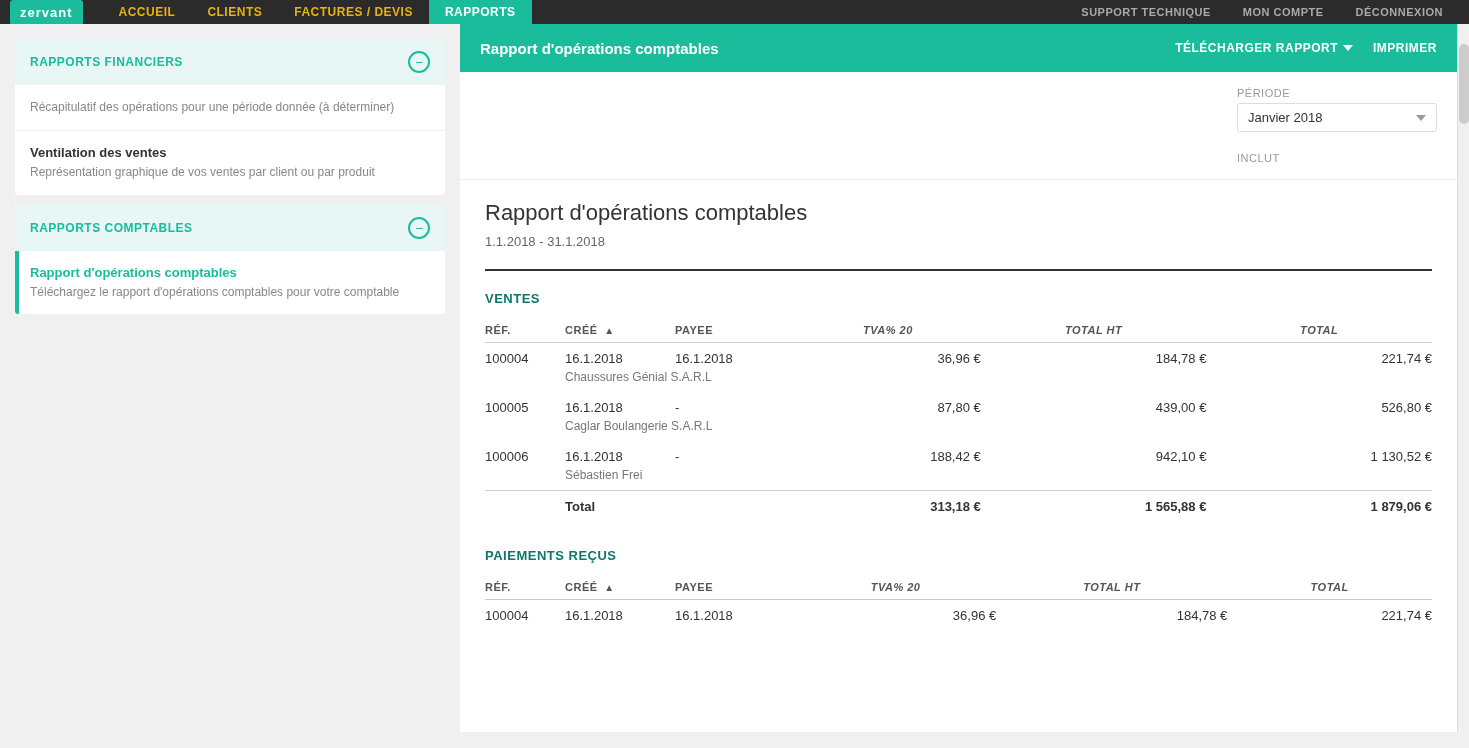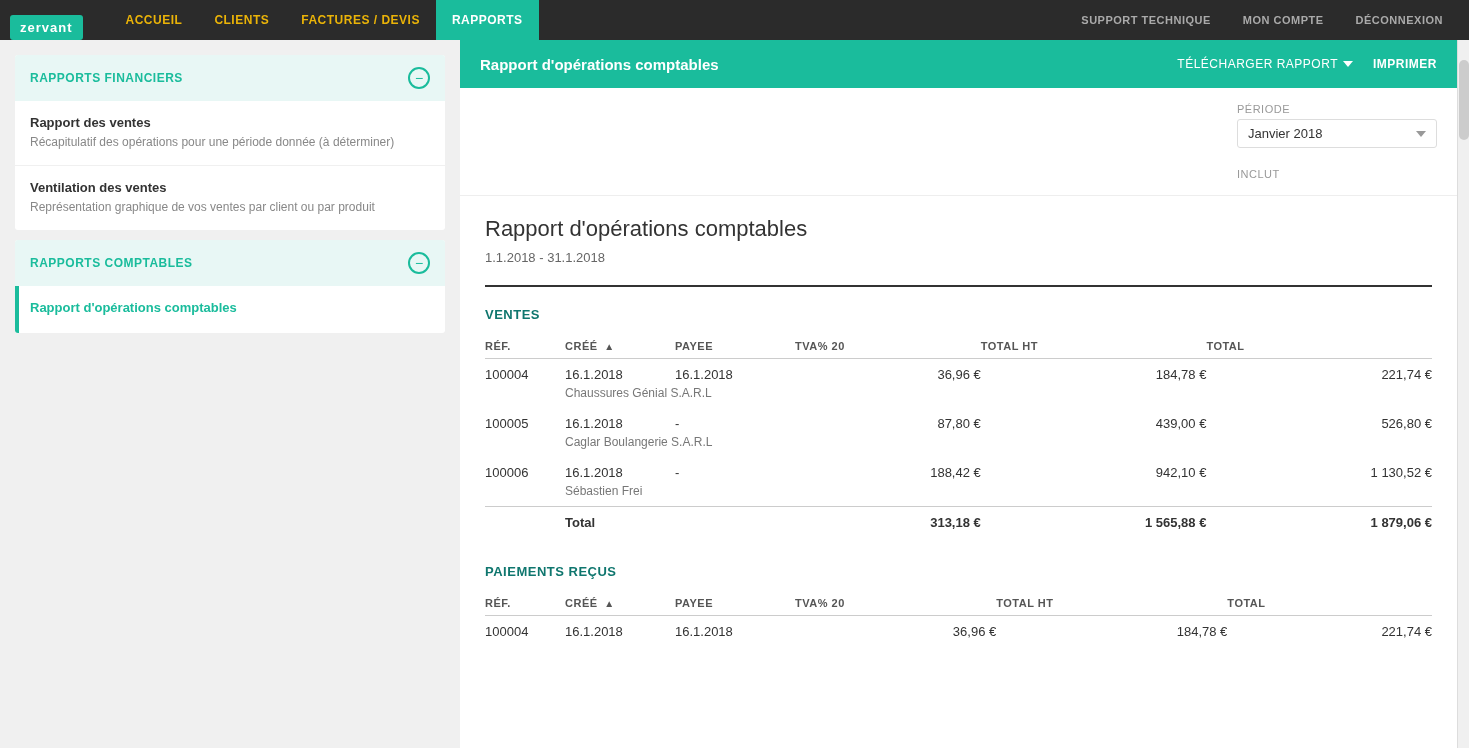--- a/index.html
+++ b/index.html
@@ -2,24 +2,23 @@
 <html><head>
   <meta charset="utf-8">
   <style>
     * { box-sizing: border-box; margin: 0; padding: 0; }
     body { font-family: 'Arial', sans-serif; font-size: 13px; background: #f0f0f0; color: #333; }
 
     
     .topnav {
       background: #2b2b2b;
       display: flex;
-      align-items: flex-end;
-      height: 40px;
+      align-items: center;
+      height: 24px;
       padding: 0 10px;
-      gap: 7px;
     }
     .topnav .logo {
       background: #1abc9c;
       color: white;
       font-weight: bold;
       font-size: 13px;
       padding: 5px 10px;
       border-radius: 3px;
       margin-right: 20px;
       letter-spacing: 1px;
@@ -153,21 +152,21 @@
       font-weight: bold;
       font-size: 15px;
     }
     .content-header-actions {
       display: flex;
       align-items: center;
       gap: 20px;
     }
     .download-btn {
       color: white;
-      font-weight: normal;
+      font-weight: bold;
       font-size: 12px;
       letter-spacing: 0.5px;
       text-transform: uppercase;
       cursor: pointer;
       display: flex;
       align-items: center;
       gap: 5px;
     }
     .download-btn .arrow-down {
       display: inline-block;
@@ -269,21 +268,22 @@
       font-size: 11px;
       font-weight: bold;
       color: #555;
       text-transform: uppercase;
       letter-spacing: 0.5px;
       padding: 6px 0;
       border-bottom: 1px solid #ccc;
       text-align: left;
     }
     .report-table thead th.num {
-      text-align: left;
+      text-align: center;
+      font-style: italic;
     }
     .report-table tbody td {
       padding: 4px 0;
       font-size: 13px;
       color: #333;
       vertical-align: top;
     }
     .report-table tbody td.num {
       text-align: right;
     }
@@ -336,36 +336,36 @@
 <div class="main-layout">
 
   <aside class="sidebar">
 
     <div class="sidebar-section">
       <div class="sidebar-section-header">
         <span class="sidebar-section-title">RAPPORTS FINANCIERS</span>
         <button class="sidebar-collapse-btn">−</button>
       </div>
       <div class="sidebar-item">
-        <div class="sidebar-item-title">Rapport des ventes</div>
         <div class="sidebar-item-desc">Récapitulatif des opérations pour une période donnée (à déterminer)</div>
       </div>
       <div class="sidebar-item">
         <div class="sidebar-item-title">Ventilation des ventes</div>
         <div class="sidebar-item-desc">Représentation graphique de vos ventes par client ou par produit</div>
       </div>
     </div>
 
     <div class="sidebar-section">
       <div class="sidebar-section-header">
         <span class="sidebar-section-title">RAPPORTS COMPTABLES</span>
         <button class="sidebar-collapse-btn">−</button>
       </div>
       <div class="sidebar-item active">
         <div class="sidebar-item-title">Rapport d'opérations comptables</div>
+        <div class="sidebar-item-desc">Téléchargez le rapport d'opérations comptables pour votre comptable</div>
       </div>
     </div>
 
   </aside>
 
   <main class="content-area">
 
     <div class="content-header">
       <span class="content-header-title">Rapport d'opérations comptables</span>
       <div class="content-header-actions">

